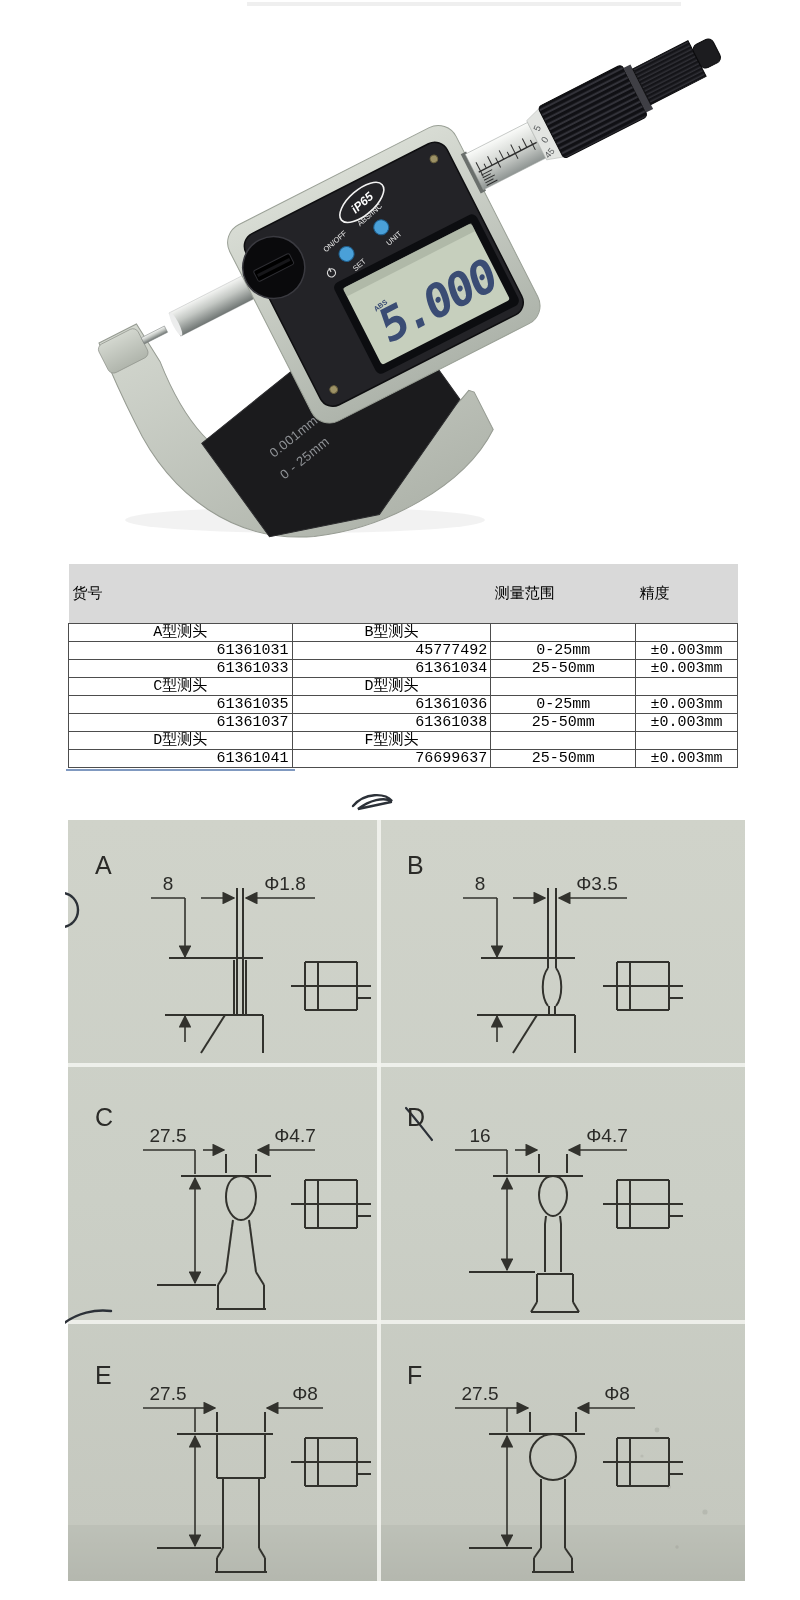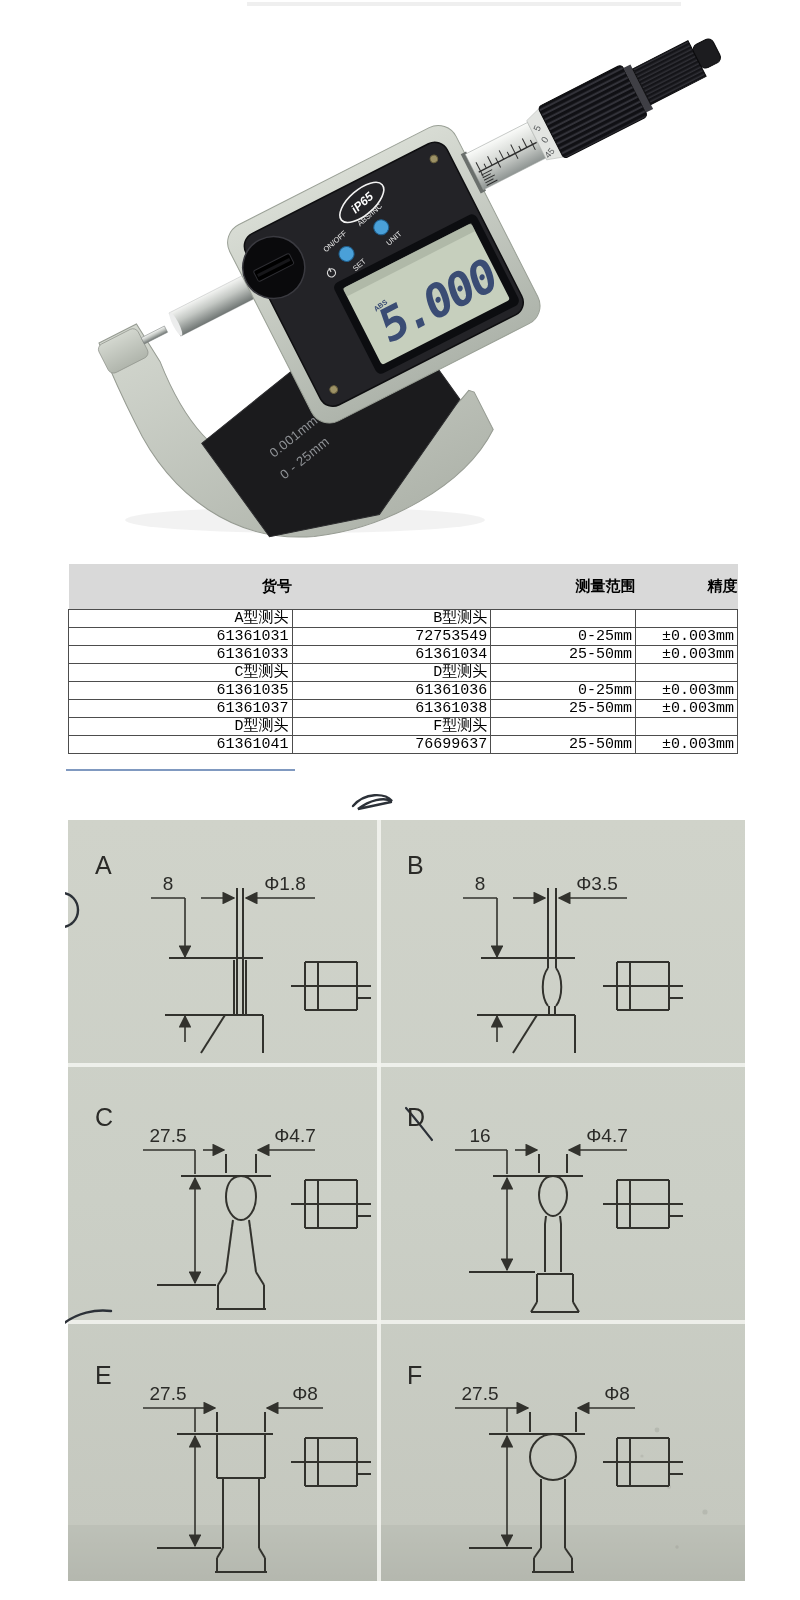--- a/index.html
+++ b/index.html
@@ -2,26 +2,26 @@
 <html><head>
 <meta charset="utf-8">
 <style>
   html,body{margin:0;padding:0;background:#fff;}
   .page{position:relative;width:800px;height:1600px;background:#fff;overflow:hidden;
         font-family:"Liberation Sans","DejaVu Sans",sans-serif;}
   .top-bar{position:absolute;left:247px;top:2px;width:434px;height:4px;background:#efefef;}
   .photo-wrap{position:absolute;left:55px;top:15px;width:680px;height:540px;}
   .spec-table{position:absolute;left:68px;top:564px;width:670px;border-collapse:collapse;
         font-family:"Liberation Mono","DejaVu Sans Mono",monospace;color:#000;}
-  .spec-table th{background:#d9d9d9;height:45px;text-align:right;font-weight:bold;
+  .spec-table th{background:#d9d9d9;height:59px;text-align:left;font-weight:normal;
         font-size:15px;padding:0 0 0 4px;border:none;vertical-align:middle;}
   .spec-table td{border:1px solid #4d4d4d;height:17px;line-height:17px;font-size:15px;
         padding:0 3px;white-space:nowrap;overflow:hidden;}
   .spec-table td.num{text-align:right;}
-  .spec-table td.grp{text-align:right;}
+  .spec-table td.grp{text-align:center;}
   .table-underline{position:absolute;left:66px;top:769px;width:229px;height:2px;
         background:#6a87b5;opacity:.85;}
   .diagram-wrap{position:absolute;left:65px;top:790px;width:690px;height:810px;}
   svg text{user-select:none;}
 </style>
 </head>
 <body>
 
 <div class="page">
 
@@ -165,21 +165,21 @@
     </thead>
     <tbody id="table-body">
         <tr>
           <td class="grp">A型测头</td>
           <td class="grp">B型测头</td>
           <td class="grp"></td>
           <td class="grp"></td>
         </tr>
         <tr>
           <td class="num">61361031</td>
-          <td class="num">72753549</td>
+          <td class="num">45777492</td>
           <td class="grp">0-25mm</td>
           <td class="grp">±0.003mm</td>
         </tr>
         <tr>
           <td class="num">61361033</td>
           <td class="num">61361034</td>
           <td class="grp">25-50mm</td>
           <td class="grp">±0.003mm</td>
         </tr>
         <tr>

